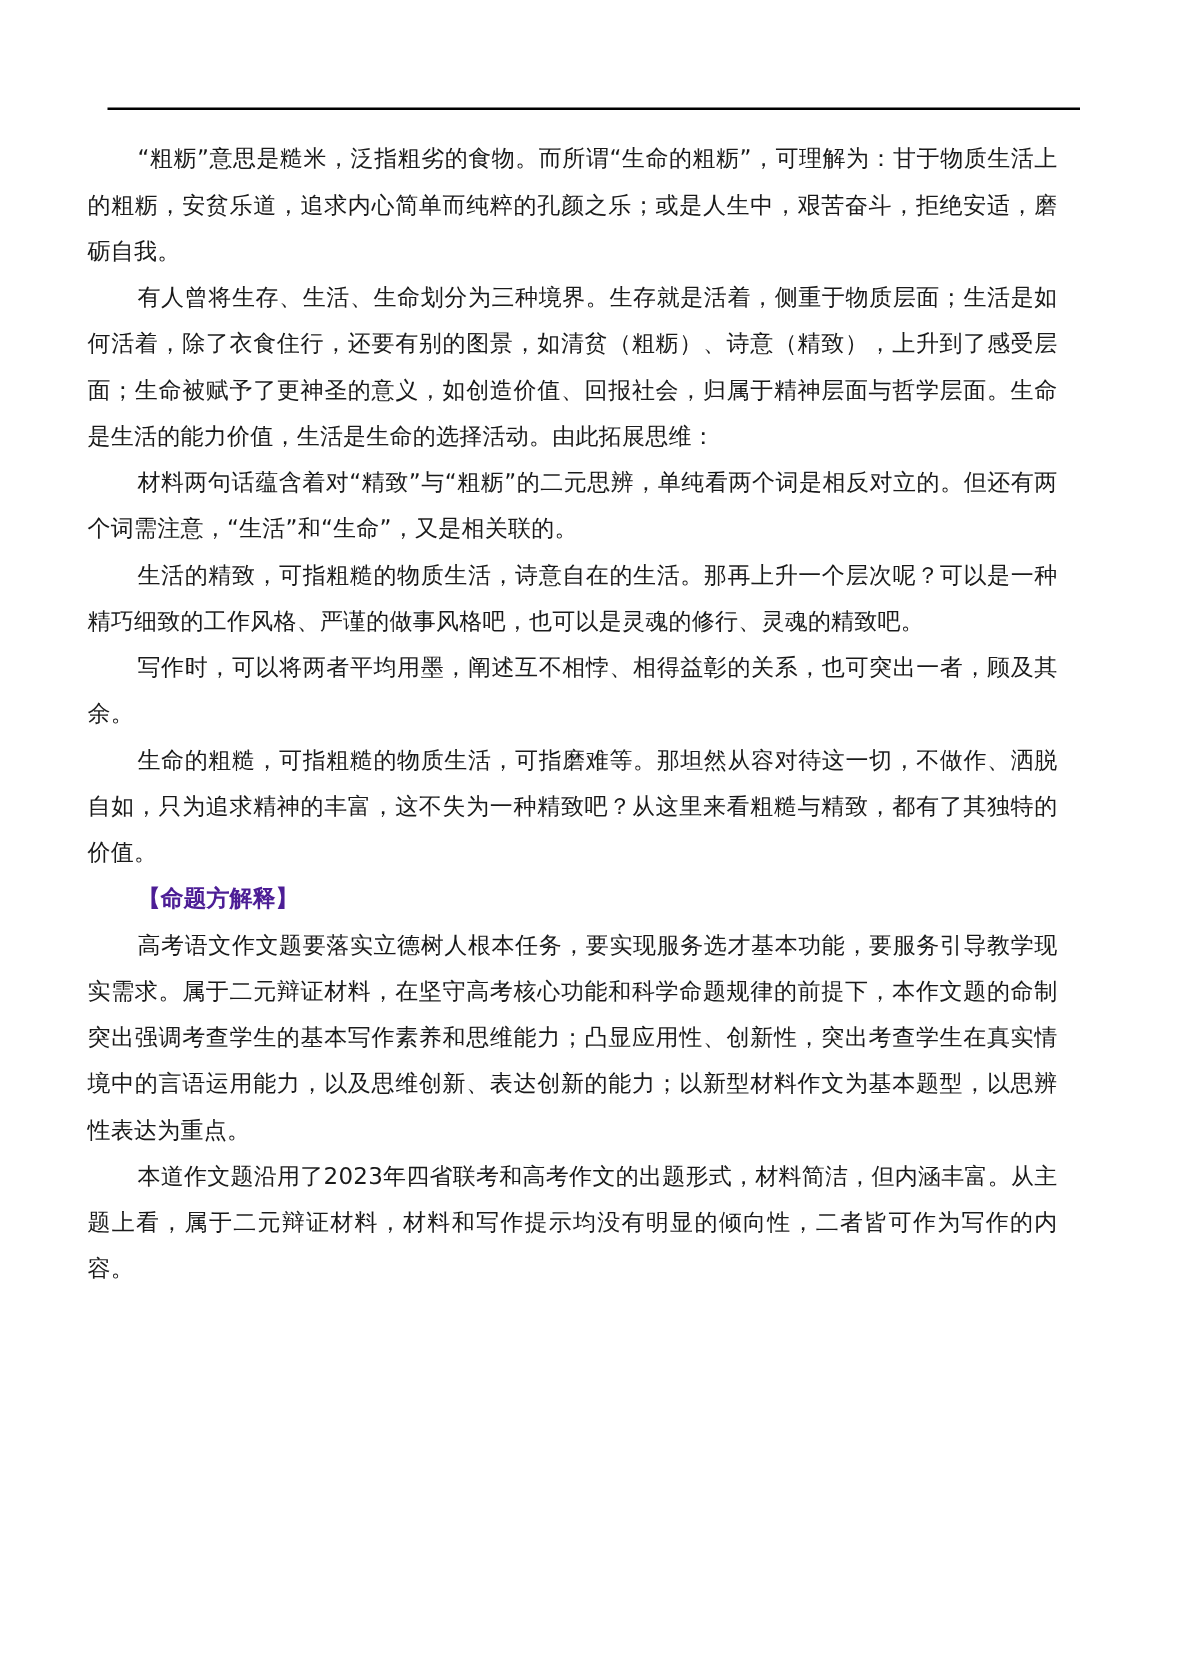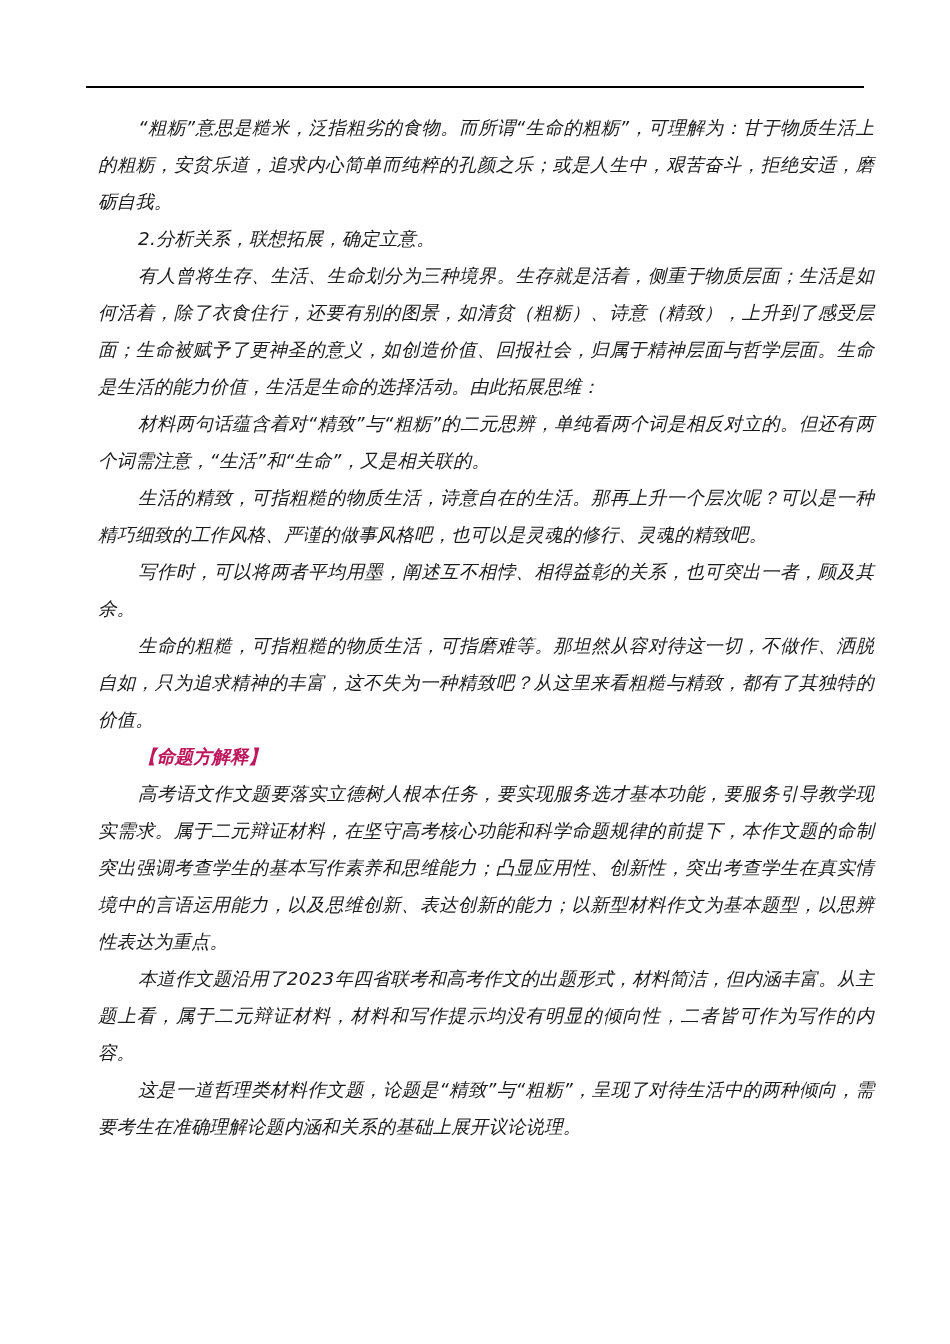--- a/index.html
+++ b/index.html
@@ -1,34 +1,32 @@
 <!DOCTYPE html>
 <html><head>
 <meta charset="utf-8">
 <style>
   html, body { margin: 0; padding: 0; background: #ffffff; }
   body { width: 950px; height: 1344px; position: relative; overflow: hidden;
          font-family: "DejaVu Sans", "Liberation Sans", sans-serif; color: #1a1a1a; }
   .rule { position: absolute; left: 86px; top: 86px; width: 778px; height: 2px; background: #000; }
-  .content { position: absolute; left: 98px; top: 109px; width: 776px; font-style: italic; }
+  .content { position: absolute; left: 70px; top: 109px; width: 776px; }
   .para { margin: 0; font-size: 18.4px; line-height: 37px; text-indent: 40px;
           text-align: justify; letter-spacing: 0.2px; }
   .heading-blue { margin: 0; font-size: 18.4px; line-height: 37px; text-indent: 40px;
-                  color: #be185d; font-weight: bold; }
+                  color: #4c1d95; font-weight: bold; }
 </style>
 </head>
 <body>
 
 <div class="rule"></div>
 
 <div class="content">
   <p class="para">“粗粝”意思是糙米，泛指粗劣的食物。而所谓“生命的粗粝”，可理解为：甘于物质生活上的粗粝，安贫乐道，追求内心简单而纯粹的孔颜之乐；或是人生中，艰苦奋斗，拒绝安适，磨砺自我。</p>
-  <p class="para">2.分析关系，联想拓展，确定立意。</p>
   <p class="para">有人曾将生存、生活、生命划分为三种境界。生存就是活着，侧重于物质层面；生活是如何活着，除了衣食住行，还要有别的图景，如清贫（粗粝）、诗意（精致），上升到了感受层面；生命被赋予了更神圣的意义，如创造价值、回报社会，归属于精神层面与哲学层面。生命是生活的能力价值，生活是生命的选择活动。由此拓展思维：</p>
   <p class="para">材料两句话蕴含着对“精致”与“粗粝”的二元思辨，单纯看两个词是相反对立的。但还有两个词需注意，“生活”和“生命”，又是相关联的。</p>
   <p class="para">生活的精致，可指粗糙的物质生活，诗意自在的生活。那再上升一个层次呢？可以是一种精巧细致的工作风格、严谨的做事风格吧，也可以是灵魂的修行、灵魂的精致吧。</p>
   <p class="para">写作时，可以将两者平均用墨，阐述互不相悖、相得益彰的关系，也可突出一者，顾及其余。</p>
   <p class="para">生命的粗糙，可指粗糙的物质生活，可指磨难等。那坦然从容对待这一切，不做作、洒脱自如，只为追求精神的丰富，这不失为一种精致吧？从这里来看粗糙与精致，都有了其独特的价值。</p>
   <p class="heading-blue">【命题方解释】</p>
   <p class="para">高考语文作文题要落实立德树人根本任务，要实现服务选才基本功能，要服务引导教学现实需求。属于二元辩证材料，在坚守高考核心功能和科学命题规律的前提下，本作文题的命制突出强调考查学生的基本写作素养和思维能力；凸显应用性、创新性，突出考查学生在真实情境中的言语运用能力，以及思维创新、表达创新的能力；以新型材料作文为基本题型，以思辨性表达为重点。</p>
   <p class="para">本道作文题沿用了2023年四省联考和高考作文的出题形式，材料简洁，但内涵丰富。从主题上看，属于二元辩证材料，材料和写作提示均没有明显的倾向性，二者皆可作为写作的内容。</p>
-  <p class="para">这是一道哲理类材料作文题，论题是“精致”与“粗粝”，呈现了对待生活中的两种倾向，需要考生在准确理解论题内涵和关系的基础上展开议论说理。</p>
 </div>
 
 </body></html>

